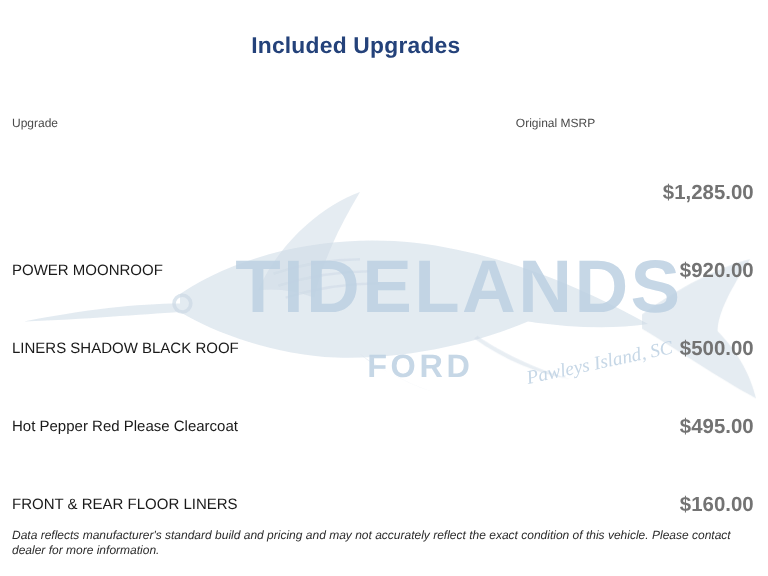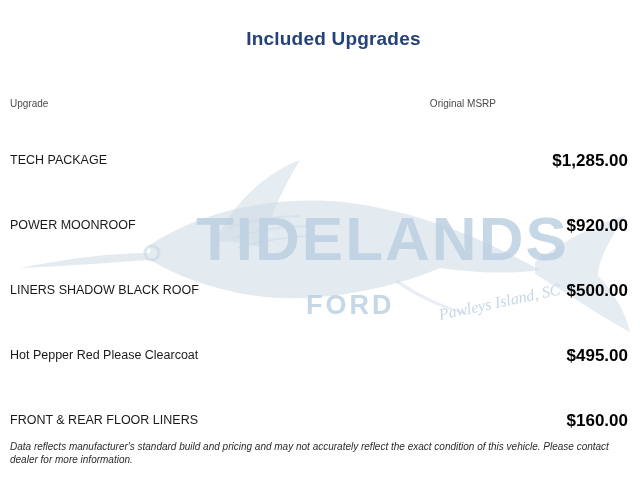--- a/index.html
+++ b/index.html
@@ -34,21 +34,20 @@
   .title {
     position: absolute;
     top: 28px;
     left: 0;
     width: 593px;
     text-align: center;
     font-size: 19px;
     font-weight: bold;
     color: #24427a;
     letter-spacing: 0.2px;
-    padding-left: 37px;
   }
   .headers {
     position: absolute;
     top: 98px;
     left: 0;
     width: 508px;
     height: 16px;
   }
   .headers .h-left {
     position: absolute;
@@ -82,21 +81,21 @@
     font-size: 12.5px;
     color: #1a1a1a;
     white-space: nowrap;
   }
   .row .price {
     position: absolute;
     right: 12px;
     top: 0;
     font-size: 17px;
     font-weight: bold;
-    color: #000000;
+    color: #737373;
     white-space: nowrap;
   }
   .disclaimer {
     position: absolute;
     left: 10px;
     right: 10px;
     top: 441px;
     font-size: 10px;
     font-style: italic;
     color: #2b2b2b;
@@ -141,21 +140,20 @@
 
   <div class="title">Included Upgrades</div>
 
   <div class="headers">
     <div class="h-left">Upgrade</div>
     <div class="h-right">Original MSRP</div>
   </div>
 
   <div class="rows">
     <div class="row">
-      <div class="label">TECH PACKAGE</div>
       <div class="price">$1,285.00</div>
     </div>
     <div class="row">
       <div class="label">POWER MOONROOF</div>
       <div class="price">$920.00</div>
     </div>
     <div class="row">
       <div class="label">LINERS SHADOW BLACK ROOF</div>
       <div class="price">$500.00</div>
     </div>

